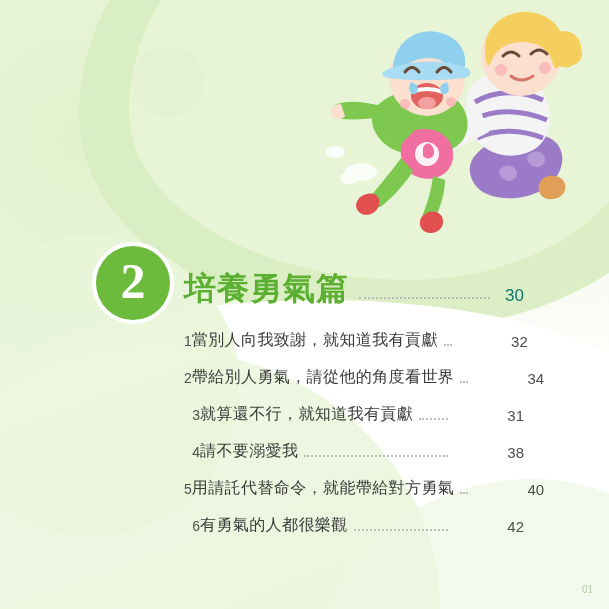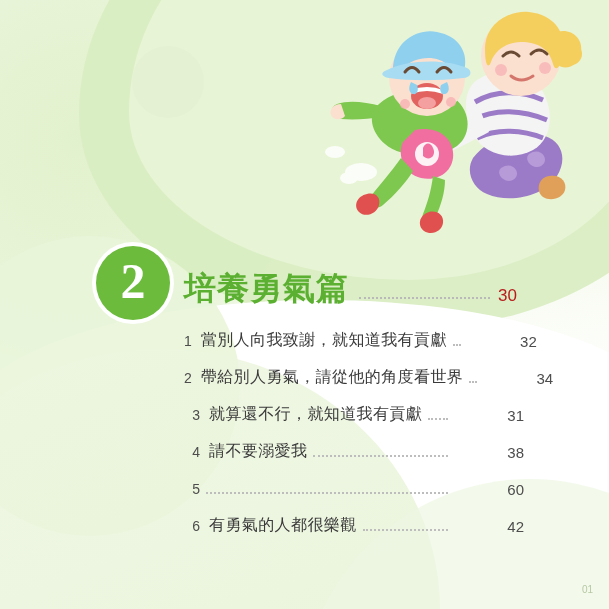--- a/index.html
+++ b/index.html
@@ -152,25 +152,25 @@
     white-space: nowrap;
     line-height: 1;
   }
   .chapter-dots {
     flex: 1;
     border-bottom: 2px dotted #b9b9b9;
     margin: 0 8px 5px 10px;
     height: 1px;
   }
   .chapter-page {
-    color: #b91c1c;
+    color: #0f766e;
     font-size: 17px;
     line-height: 1;
     min-width: 26px;
-    text-align: left;
+    text-align: right;
     font-family: "Liberation Sans", sans-serif;
   }
 
   
   .toc {
     position: absolute;
     left: 184px;
     top: 314px;
     width: 340px;
   }
@@ -182,21 +182,21 @@
   .toc-num {
     color: #4d4d4d;
     font-size: 14px;
     width: 16px;
     text-align: right;
     margin-bottom: 2px;
   }
   .toc-text {
     color: #3a3a3a;
     font-size: 16px;
-    margin-left: 9px;
+    margin-left: 0;
     white-space: nowrap;
     letter-spacing: .4px;
   }
   .toc-dots {
     flex: 1;
     border-bottom: 2px dotted #bdbdbd;
     margin: 0 6px 5px 6px;
     height: 1px;
     min-width: 8px;
   }
@@ -345,22 +345,23 @@
 
     <div class="toc-item">
       <span class="toc-num">4</span>
       <span class="toc-text">請不要溺愛我</span>
       <span class="toc-dots"></span>
       <span class="toc-page">38</span>
     </div>
 
     <div class="toc-item">
       <span class="toc-num">5</span>
-      <span class="toc-dots"></span>
-      <span class="toc-page">60</span>
+      <span class="toc-text">用請託代替命令，就能帶給對方勇氣</span>
+      <span class="toc-dots"></span>
+      <span class="toc-page">40</span>
     </div>
 
     <div class="toc-item">
       <span class="toc-num">6</span>
       <span class="toc-text">有勇氣的人都很樂觀</span>
       <span class="toc-dots"></span>
       <span class="toc-page">42</span>
     </div>
 
   </div>

